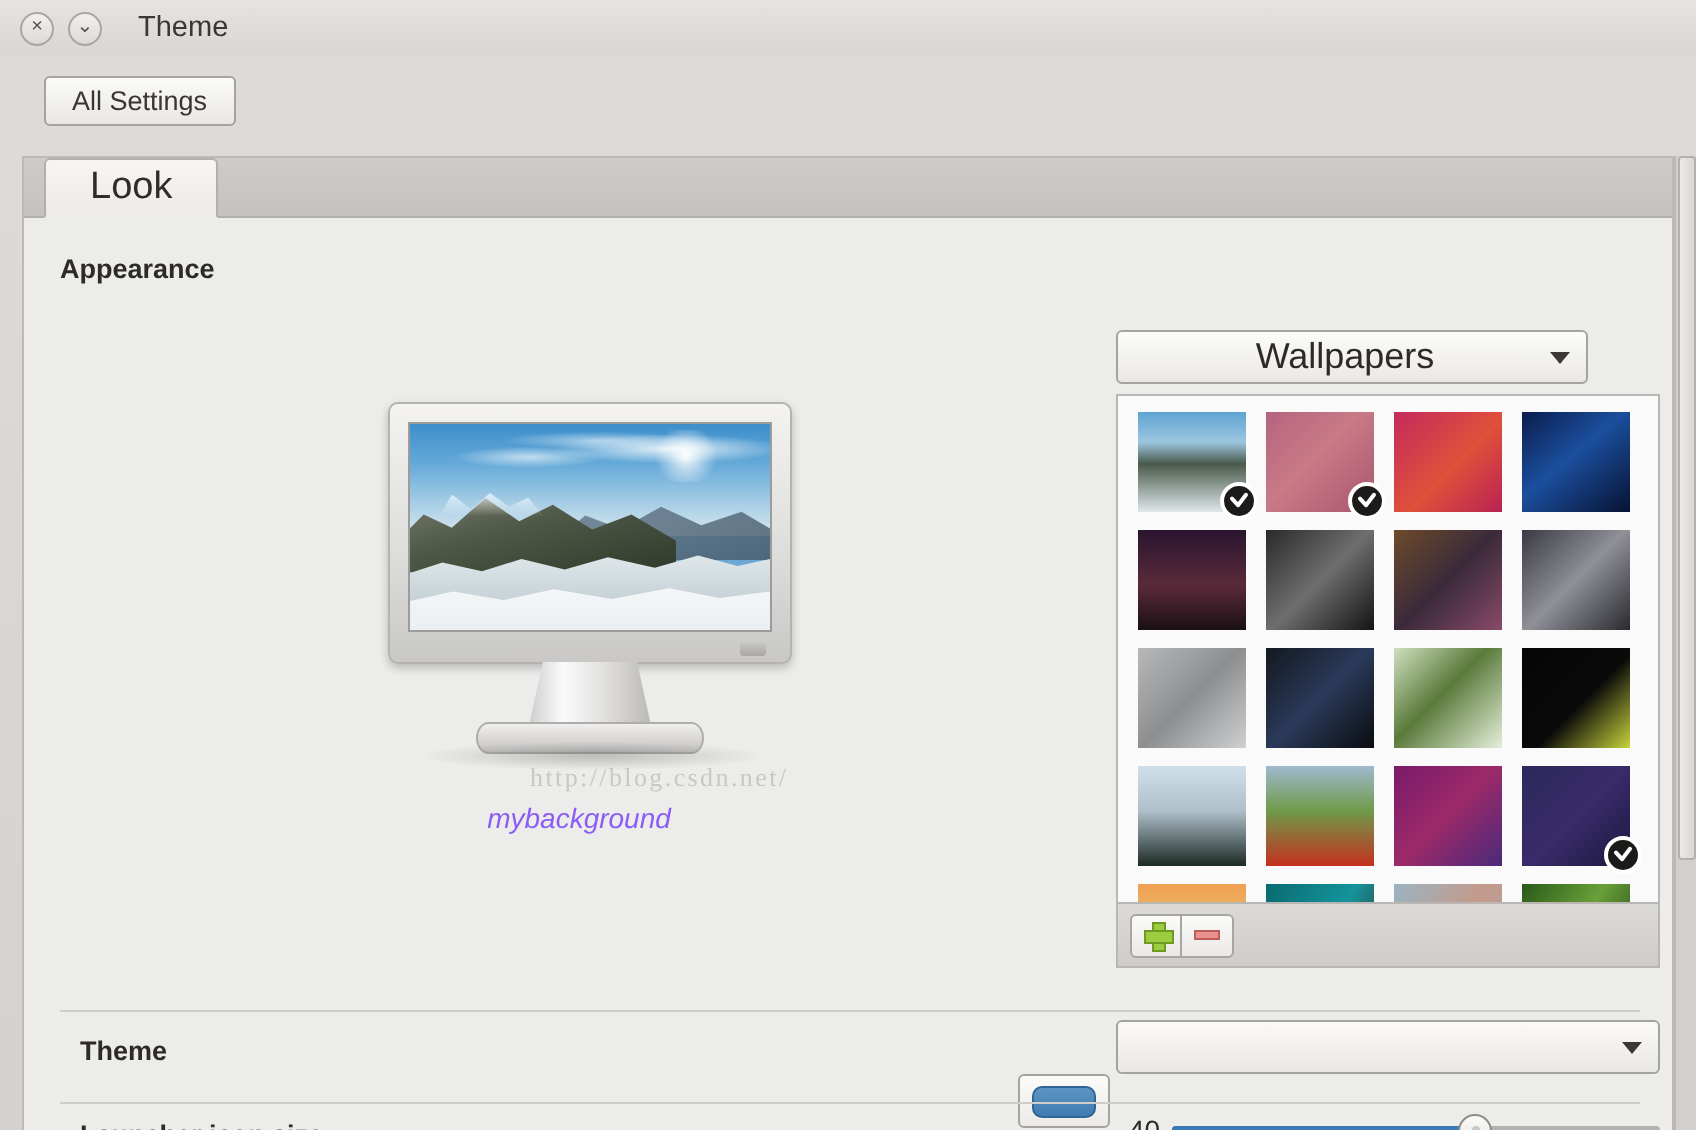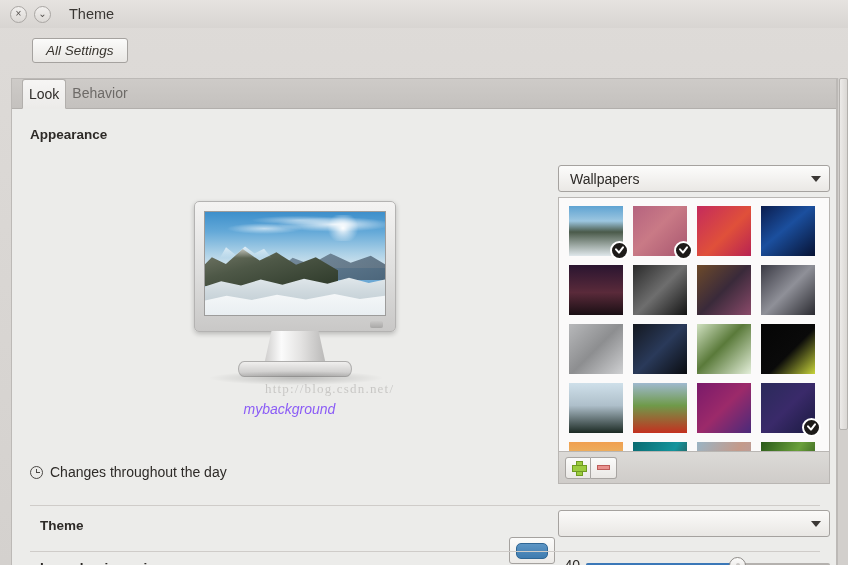--- a/index.html
+++ b/index.html
@@ -35,22 +35,21 @@
   .wintitle {
     margin-left: 18px;
     font-size: 14.5px; color: #3a3734;
   }
 
   
   .topbar {
     position: absolute; left: 0; top: 28px;
     width: 848px; height: 44px;
     display: flex; align-items: center;
-    padding-left: 32px;
-    font-style: italic;
+    padding-left: 22px;
   }
   .topbtn {
     height: 25px;
     padding: 0 13px;
     display: flex; align-items: center;
     font-size: 13.5px; color: #39352f;
     background: linear-gradient(#fbfbfa, #e9e7e4);
     border: 1px solid #a5a29f;
     border-radius: 3px;
     white-space: nowrap;
@@ -70,23 +69,23 @@
   .tabstrip {
     position: relative;
     height: 30px;
     background: linear-gradient(#cecbc8, #c4c1be);
     border-bottom: 1px solid #b2afac;
     display: flex; align-items: flex-end;
     padding-left: 10px;
   }
   .tab {
     height: 30px;
-    padding: 0 6px;
-    display: flex; align-items: center;
-    font-size: 14px; color: #6d6a67;
+    padding: 0 22px;
+    display: flex; align-items: center;
+    font-size: 19px; color: #6d6a67;
   }
   .tab.active {
     background: linear-gradient(#f6f5f4, #ecebe9);
     color: #2f2c29;
     border: 1px solid #b2afac;
     border-bottom: 1px solid #ecebe9;
     border-top-left-radius: 3px; border-top-right-radius: 3px;
     margin-bottom: -1px;
   }
 
@@ -239,28 +238,29 @@
     border: 1px solid #2f6694;
     border-radius: 5px;
   }
 
   
   .picker {
     position: absolute; left: 546px; top: 56px;
     width: 272px;
   }
   .combo {
-    width: 272px; height: 27px;
+    width: 236px; height: 27px;
     background: linear-gradient(#fcfcfb, #eae8e5);
     border: 1px solid #a5a29f;
     border-radius: 3px;
     display: flex; align-items: center;
     padding: 0 8px 0 11px;
-    font-size: 14px; color: #2d2a27;
-    position: relative;
+    font-size: 18px; color: #2d2a27;
+    position: relative;
+    text-align: center;
   }
   .combo .cval { flex: 1; }
   .caret {
     width: 0; height: 0;
     border-left: 5px solid transparent;
     border-right: 5px solid transparent;
     border-top: 6px solid #3b3835;
   }
   .grid-frame {
     margin-top: 5px;
@@ -409,21 +409,20 @@
   </div>
 
   <div class="topbar">
     <div class="topbtn">All Settings</div>
   </div>
 
   <div class="panel">
 
     <div class="tabstrip">
       <div class="tab active">Look</div>
-      <div class="tab">Behavior</div>
     </div>
 
     <div class="content">
 
       <div class="sect-title" id="bg-title">Appearance</div>
 
       <div class="monitor-wrap">
         <div class="mon-bezel">
           <div class="mon-screen">
             <div class="wp-sky"></div>
@@ -439,24 +438,20 @@
         </div>
         <div class="mon-neck"></div>
         <div class="mon-base"></div>
         <div class="mon-shadow"></div>
       </div>
 
       <div class="watermark">http://blog.csdn.net/</div>
 
       <div class="bg-name">mybackground</div>
 
-      <div class="changes-row">
-        <span class="clock-icon"></span>
-        <span class="changes-label">Changes throughout the day</span>
-      </div>
 
       <div class="toggle-btn">
         <div class="toggle-swatch"></div>
       </div>
 
       <div class="picker">
         <div class="combo">
           <span class="cval">Wallpapers</span>
           <span class="caret"></span>
         </div>

